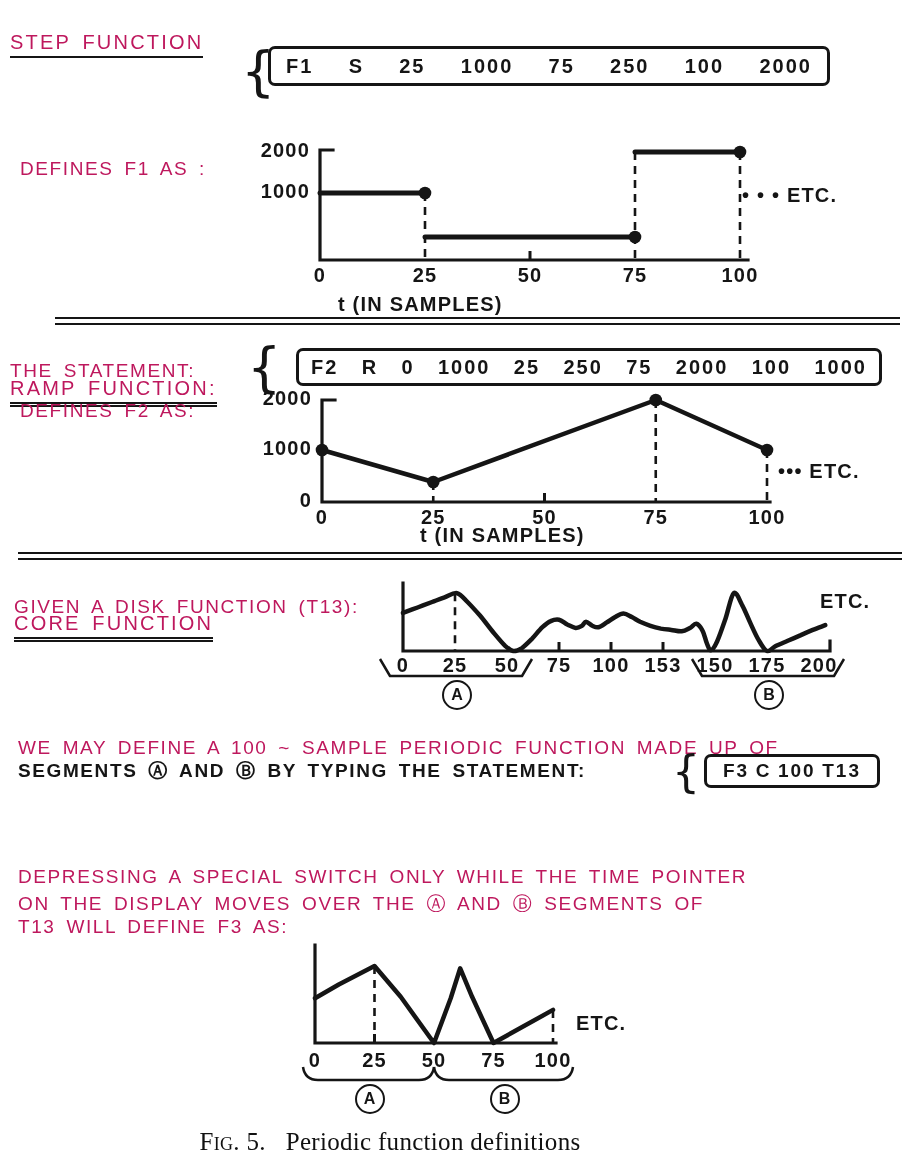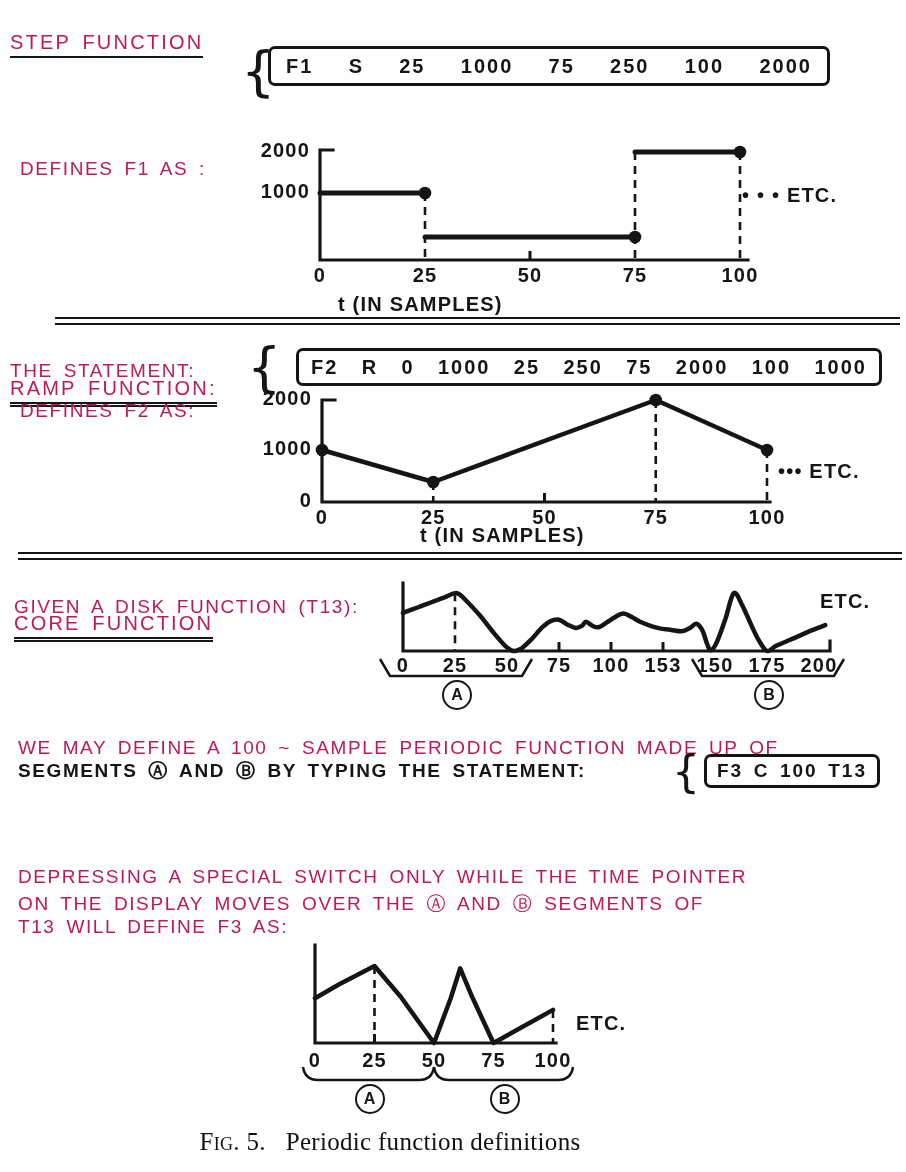--- a/index.html
+++ b/index.html
@@ -16,21 +16,21 @@
   .rule{position:absolute;height:4px;border-top:2.5px solid #151515;border-bottom:2.5px solid #151515;}
   .plab{position:absolute;font-weight:700;font-size:20px;letter-spacing:1.2px;white-space:pre;color:#151515;}
   .tick{text-align:center;}
   .ylab{text-align:right;}
   .circ{position:absolute;width:26px;height:26px;border:2.5px solid #151515;border-radius:50%;
         text-align:center;line-height:26px;font-size:16px;font-weight:700;color:#151515;}
   .line2{position:absolute;display:flex;align-items:center;width:862px;}
   .line2 .txt{font-weight:700;font-size:19px;letter-spacing:1.6px;word-spacing:4px;white-space:pre;}
   .line2 .grp{margin-left:auto;display:flex;align-items:center;}
   .line2 .brc{position:static;font-size:44px;font-family:"DejaVu Sans",sans-serif;font-weight:400;margin-right:4px;}
-  .line2 .stmt-box{position:static;width:176px;height:34px;font-size:19px;padding:0 10px;}
+  .line2 .stmt-box{position:static;width:176px;height:34px;font-size:19px;padding:0 16px;}
   .caption{position:absolute;font-family:"Liberation Serif","DejaVu Serif",serif;font-size:25px;color:#111;
            width:780px;text-align:center;letter-spacing:0.3px;}
   .caption .pfx{font-variant:small-caps;margin-right:20px;text-align:center;}
   svg{position:absolute;left:0;top:0;}
   #plot-labels{position:absolute;left:0;top:0;width:906px;height:1172px;pointer-events:none;}
 </style>
 </head>
 <body>
 
 <div class="page">

